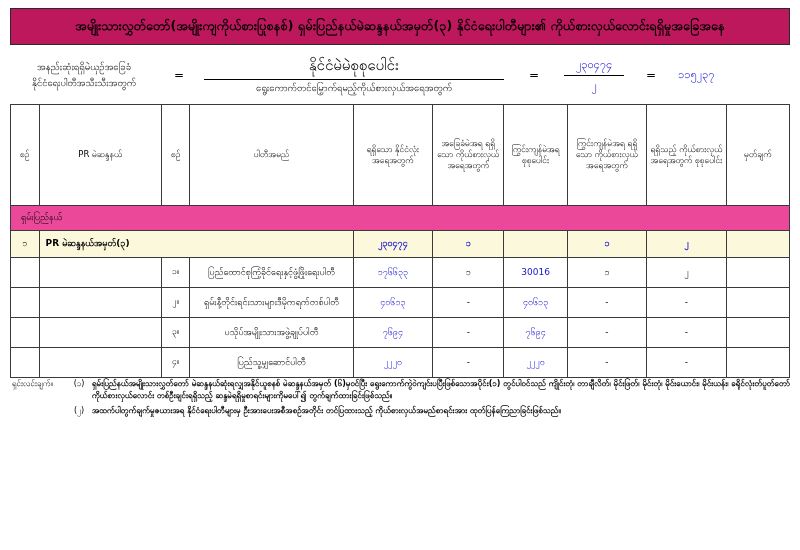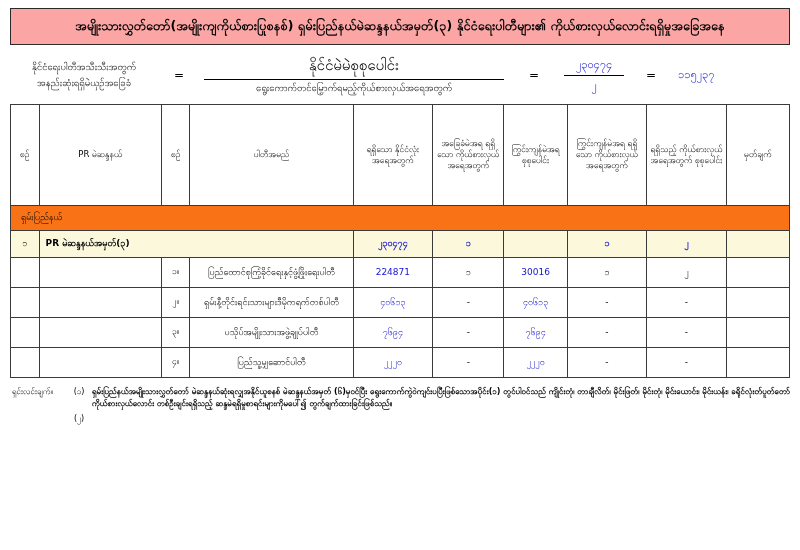--- a/index.html
+++ b/index.html
@@ -17,21 +17,21 @@
   .page {
     position: relative;
     width: 800px;
     height: 550px;
     box-sizing: border-box;
     padding: 8px 10px;
   }
   
   .title-banner {
     border: 1px solid #2b2b2b;
-    background: #fca5a5;
+    background: #be185d;
     text-align: center;
     font-size: 12.5px;
     font-weight: bold;
     padding: 9px 6px;
     line-height: 1.35;
     letter-spacing: 0.2px;
   }
   
   .formula {
     display: flex;
@@ -113,21 +113,21 @@
   .col-sn2     { width: 28px; }
   .col-pname   { width: 160px; }
   .col-total   { width: 78px; }
   .col-base    { width: 70px; }
   .col-exceed  { width: 62px; }
   .col-over    { width: 78px; }
   .col-seats   { width: 78px; }
   .col-remark  { width: 62px; }
 
   tr.region-row td {
-    background: #f97316;
+    background: #ec4899;
     height: 20px;
     text-align: left;
     padding-left: 10px;
   }
   tr.summary-row td {
     background: #fbf8dc;
     height: 22px;
     color: #1414d2;
     font-weight: bold;
   }
@@ -149,21 +149,20 @@
   }
   td.pname {
     text-align: left;
     padding-left: 6px;
   }
   td.idx {
     font-size: 8.5px;
   }
   
   .notes {
-    margin-top: 8px;
     font-size: 8px;
     line-height: 1.55;
     padding-left: 2px;
   }
   .note-row {
     display: flex;
     margin-bottom: 2px;
   }
   .note-lead {
     width: 54px;
@@ -182,22 +181,22 @@
 </style>
 </head>
 <body>
 
 <div class="page">
 
   <div class="title-banner">အမျိုးသားလွှတ်တော်(အမျိုးကျကိုယ်စားပြုစနစ်) ရှမ်းပြည်နယ်မဲဆန္ဒနယ်အမှတ်(၃) နိုင်ငံရေးပါတီများ၏ ကိုယ်စားလှယ်လောင်းရရှိမှုအခြေအနေ</div>
 
   <div class="formula">
     <div class="f-label">
+      <div>အနည်းဆုံးရရှိမဲယှဉ်အခြေခံ</div>
       <div>နိုင်ငံရေးပါတီအသီးသီးအတွက်</div>
-      <div>အနည်းဆုံးရရှိမဲယှဉ်အခြေခံ</div>
     </div>
     <div class="f-eq">=</div>
     <div class="f-frac">
       <div class="f-num">နိုင်ငံမဲမဲစုစုပေါင်း</div>
       <div class="f-den">ရွေးကောက်တင်မြှောက်ရမည့်ကိုယ်စားလှယ်အရေအတွက်</div>
     </div>
     <div class="f-eq2">=</div>
     <div class="f-frac2">
       <div class="f-num">၂၃၀၄၇၄</div>
       <div class="f-den">၂</div>
@@ -246,21 +245,21 @@
         <td>၁</td>
         <td>၂</td>
         <td></td>
       </tr>
 
       <tr class="data-row">
         <td></td>
         <td></td>
         <td class="idx">၁။</td>
         <td class="pname">ပြည်ထောင်စုကြံ့ခိုင်ရေးနှင့်ဖွံ့ဖြိုးရေးပါတီ</td>
-        <td class="num">224871</td>
+        <td class="num">၁၇၆၆၃၃</td>
         <td>၁</td>
         <td class="num">30016</td>
         <td>၁</td>
         <td>၂</td>
         <td></td>
       </tr>
       <tr class="data-row">
         <td></td>
         <td></td>
         <td class="idx">၂။</td>
@@ -301,16 +300,17 @@
 
   <div class="notes">
     <div class="note-row">
       <div class="note-lead">ရှင်းလင်းချက်။</div>
       <div class="note-mark">(၁)</div>
       <div class="note-body">ရှမ်းပြည်နယ်အမျိုးသားလွှတ်တော် မဲဆန္ဒနယ်ဆုံးရလျှအနိုင်ယူစနစ် မဲဆန္ဒနယ်အမှတ် (၆)မှဝင်ပြီး ရွေးကောက်ကွဲဝဲကျင်းပပြီးဖြစ်သောအပိုင်း(၁) တွင်ပါဝင်သည် ကျိုင်းတုံ၊ တာချီလိတ်၊ မိုင်းဖြတ်၊ မိုင်းတုံ၊ မိုင်းယောင်း၊ မိုင်းယန်း၊ ခရိုင်လုံးတ်ပူတ်တော်ကိုယ်စားလှယ်လောင်း တစ်ဦးချင်းရရှိသည့် ဆန္ဒမဲရရှိမှုစာရင်းများကိုမပေါ်၍ တွက်ချက်ထားခြင်းဖြစ်သည်။</div>
     </div>
     <div class="note-row">
       <div class="note-lead"></div>
       <div class="note-mark">(၂)</div>
+      <div class="note-body">အထက်ပါတွက်ချက်မှုဇယားအရ နိုင်ငံရေးပါတီများမှ ဦးအားပေးအစီအစဉ်အတိုင်း တင်ပြထားသည့် ကိုယ်စားလှယ်အမည်စာရင်းအား ထုတ်ပြန်ကြေညာခြင်းဖြစ်သည်။</div>
     </div>
   </div>
 
 </div>
 
 </body></html>

